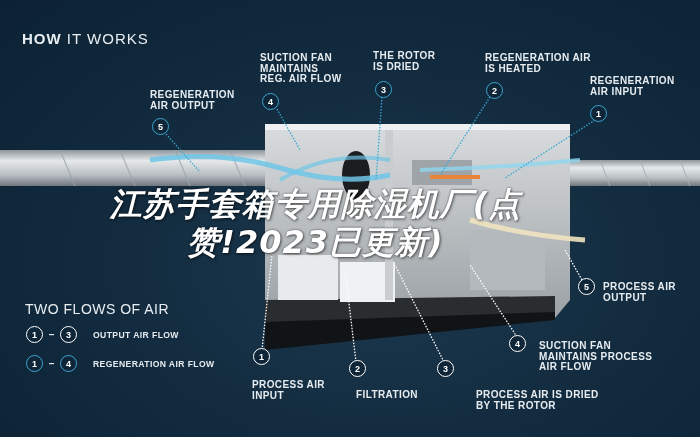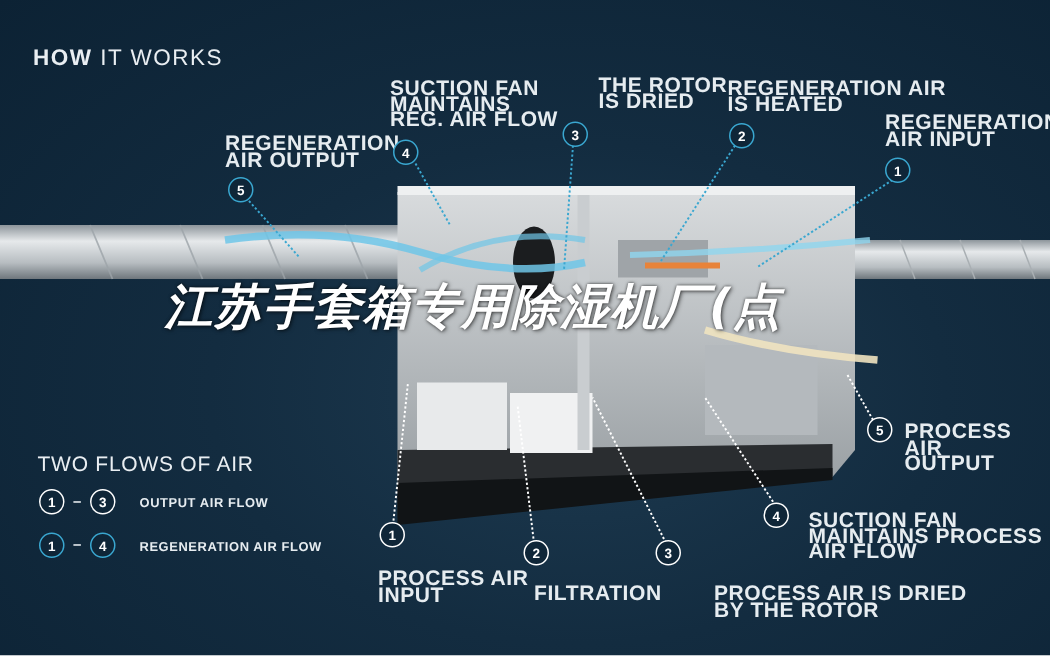--- a/index.html
+++ b/index.html
@@ -2,21 +2,21 @@
 <html><head>
 <meta charset="utf-8">
 <style>
   html,body{margin:0;padding:0;}
   body{width:700px;height:437px;overflow:hidden;font-family:"Liberation Sans","DejaVu Sans",sans-serif;}
   #stage{position:relative;width:700px;height:437px;overflow:hidden;
     background:radial-gradient(ellipse at 55% 60%, #1d3a50 0%, #132c40 45%, #0c2234 100%);}
   .abs{position:absolute;}
   .title{left:22px;top:30px;color:#e9eef2;font-size:15px;letter-spacing:1px;font-weight:400;}
   .title b{font-weight:700;}
-  .lbl{color:#e6ecf0;font-size:14px;font-weight:700;letter-spacing:0.4px;line-height:10.5px;text-transform:uppercase;white-space:pre-line;}
+  .lbl{color:#e6ecf0;font-size:10px;font-weight:700;letter-spacing:0.4px;line-height:10.5px;text-transform:uppercase;white-space:pre-line;}
   .circ{width:17px;height:17px;border-radius:50%;border:1.6px solid #fff;box-sizing:border-box;color:#fff;font-size:9px;font-weight:700;display:flex;align-items:center;justify-content:center;background:#0f2638;}
   .circ.blue{border-color:#3aa7d0;}
   .legend-title{left:25px;top:301px;color:#e9eef2;font-size:14px;letter-spacing:0.5px;}
   .legend-row{display:flex;align-items:center;gap:4px;}
   .legend-row .dash{color:#e9eef2;font-size:10px;font-weight:700;width:9px;text-align:center;}
   .legend-row .txt{margin-left:12px;color:#e6ecf0;font-size:8.6px;font-weight:700;letter-spacing:0.4px;}
   svg.lines{position:absolute;left:0;top:0;}
   .overlay{left:0;top:185px;width:631px;text-align:center;color:#fff;font-size:32px;font-weight:900;font-style:italic;line-height:38px;letter-spacing:1px;
     text-shadow:0 0 2px rgba(0,0,0,0.6),1px 1px 3px rgba(0,0,0,0.5);font-family:"DejaVu Sans",sans-serif;}
 </style>
@@ -94,21 +94,21 @@
 
   <div class="abs lbl" style="left:150px;top:90px;">REGENERATION
 AIR OUTPUT</div>
   <div class="abs circ blue" style="left:152px;top:118px;">5</div>
 
   <div class="abs lbl" style="left:260px;top:53px;">SUCTION FAN
 MAINTAINS
 REG. AIR FLOW</div>
   <div class="abs circ blue" style="left:262px;top:93px;">4</div>
 
-  <div class="abs lbl" style="left:373px;top:51px;margin-left:26px;">THE ROTOR
+  <div class="abs lbl" style="left:373px;top:51px;">THE ROTOR
 IS DRIED</div>
   <div class="abs circ blue" style="left:375px;top:81px;">3</div>
 
   <div class="abs lbl" style="left:485px;top:53px;">REGENERATION AIR
 IS HEATED</div>
   <div class="abs circ blue" style="left:486px;top:82px;">2</div>
 
   <div class="abs lbl" style="left:590px;top:76px;">REGENERATION
 AIR INPUT</div>
   <div class="abs circ blue" style="left:590px;top:105px;">1</div>
@@ -144,14 +144,15 @@
     <div class="legend-row" style="margin-top:12px;">
       <div class="circ blue">1</div>
       <span class="dash">–</span>
       <div class="circ blue">4</div>
       <span class="txt">REGENERATION AIR FLOW</span>
     </div>
   </div>
 
   <div class="abs overlay">
     <div>江苏手套箱专用除湿机厂(点</div>
+    <div>赞!2023已更新)</div>
   </div>
 </div>
 
 </body></html>

